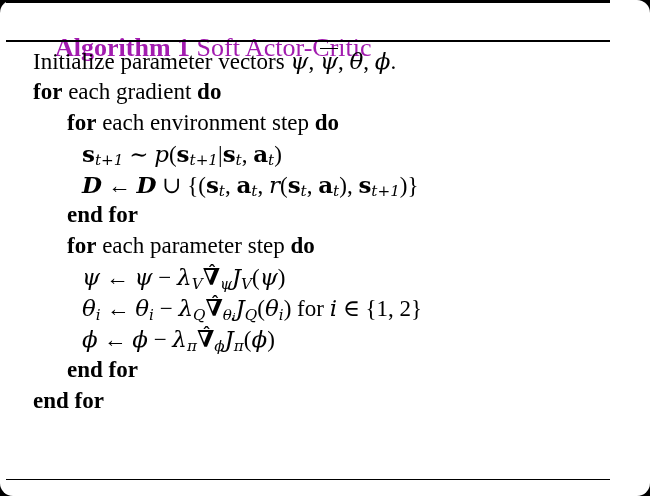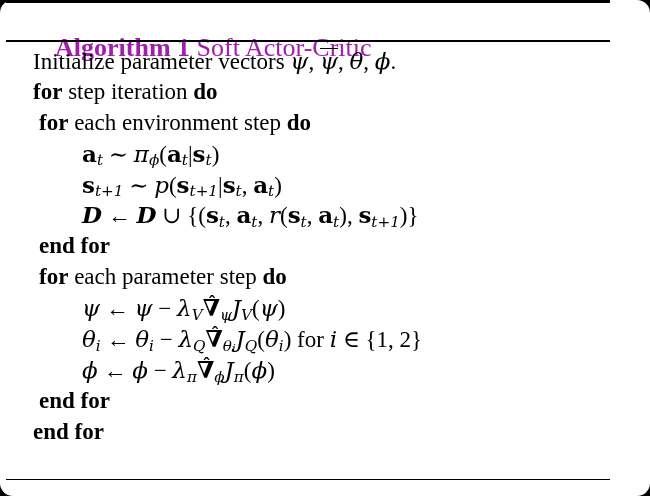--- a/index.html
+++ b/index.html
@@ -23,21 +23,21 @@
     position:absolute;left:16px;top:9px;
     font-size:26px;line-height:26px;color:#a21caf;
     white-space:pre;
   }
   .algo-body{
     position:absolute;left:0;right:0;top:46px;
     font-size:23px;color:#000;
   }
   .line{height:30.9px;line-height:30.9px;white-space:pre;}
   .ind0{padding-left:33px;}
-  .ind1{padding-left:39px;}
+  .ind1{padding-left:67px;}
   .ind2{padding-left:82px;}
   .rm{font-family:"Liberation Serif","DejaVu Serif",serif;}
   .bf{font-family:"Liberation Serif","DejaVu Serif",serif;font-weight:700;}
   .it{font-family:"DejaVu Serif","Liberation Serif",serif;font-style:italic;}
   .cal{font-family:"DejaVu Serif","Liberation Serif",serif;font-style:italic;font-weight:700;}
   .mb{font-family:"DejaVu Serif","Liberation Serif",serif;font-weight:700;}
   .sub{font-size:0.66em;position:relative;top:0.24em;}
   .subsub{font-size:0.5em;position:relative;top:0.45em;}
   .bar{display:inline-block;line-height:1.02;border-top:1.5px solid #000;padding-top:0.04em;}
   .hatwrap{position:relative;display:inline-block;}
@@ -52,23 +52,22 @@
 
 <div class="stage">
   <div class="paper">
     <div class="rule rule-top"></div>
     <div class="header">
       <span class="bf">Algorithm 1</span><span class="rm"> Soft Actor-Critic</span>
     </div>
     <div class="rule rule-mid"></div>
     <div class="algo-body">
         <div class="line ind0"><span class="rm">Initialize parameter vectors </span><span class="it">ψ</span><span class="rm">, </span><span class="it bar">ψ</span><span class="rm">, </span><span class="it">θ</span><span class="rm">, </span><span class="it">ϕ</span><span class="rm">.</span></div>
-        <div class="line ind0"><span class="bf">for</span><span class="rm"> step iteration </span><span class="bf">do</span></div>
+        <div class="line ind0"><span class="bf">for</span><span class="rm"> each gradient </span><span class="bf">do</span></div>
         <div class="line ind1"><span class="bf">for</span><span class="rm"> each environment step </span><span class="bf">do</span></div>
-        <div class="line ind2"><span class="mb">a</span><span class="it sub">t</span><span class="rm"> ∼ </span><span class="it">π</span><span class="it sub">ϕ</span><span class="rm">(</span><span class="mb">a</span><span class="it sub">t</span><span class="rm">|</span><span class="mb">s</span><span class="it sub">t</span><span class="rm">)</span></div>
         <div class="line ind2"><span class="mb">s</span><span class="it sub">t+1</span><span class="rm"> ∼ </span><span class="it">p</span><span class="rm">(</span><span class="mb">s</span><span class="it sub">t+1</span><span class="rm">|</span><span class="mb">s</span><span class="it sub">t</span><span class="rm">, </span><span class="mb">a</span><span class="it sub">t</span><span class="rm">)</span></div>
         <div class="line ind2"><span class="cal">D</span><span class="rm"> ← </span><span class="cal">D</span><span class="rm"> ∪ {(</span><span class="mb">s</span><span class="it sub">t</span><span class="rm">, </span><span class="mb">a</span><span class="it sub">t</span><span class="rm">, </span><span class="it">r</span><span class="rm">(</span><span class="mb">s</span><span class="it sub">t</span><span class="rm">, </span><span class="mb">a</span><span class="it sub">t</span><span class="rm">), </span><span class="mb">s</span><span class="it sub">t+1</span><span class="rm">)}</span></div>
         <div class="line ind1"><span class="bf">end for</span></div>
         <div class="line ind1"><span class="bf">for</span><span class="rm"> each parameter step </span><span class="bf">do</span></div>
         <div class="line ind2"><span class="it">ψ</span><span class="rm"> ← </span><span class="it">ψ</span><span class="rm"> − </span><span class="it">λ</span><span class="it sub">V</span><span class="hatwrap"><span class="hatmark">ˆ</span><span class="mb">∇</span></span><span class="it sub">ψ</span><span class="it">J</span><span class="it sub">V</span><span class="rm">(</span><span class="it">ψ</span><span class="rm">)</span></div>
         <div class="line ind2"><span class="it">θ</span><span class="it sub">i</span><span class="rm"> ← </span><span class="it">θ</span><span class="it sub">i</span><span class="rm"> − </span><span class="it">λ</span><span class="it sub">Q</span><span class="hatwrap"><span class="hatmark">ˆ</span><span class="mb">∇</span></span><span class="it sub">θ</span><span class="it subsub">i</span><span class="it">J</span><span class="it sub">Q</span><span class="rm">(</span><span class="it">θ</span><span class="it sub">i</span><span class="rm">) for </span><span class="it">i</span><span class="rm"> ∈ {1, 2}</span></div>
         <div class="line ind2"><span class="it">ϕ</span><span class="rm"> ← </span><span class="it">ϕ</span><span class="rm"> − </span><span class="it">λ</span><span class="it sub">π</span><span class="hatwrap"><span class="hatmark">ˆ</span><span class="mb">∇</span></span><span class="it sub">ϕ</span><span class="it">J</span><span class="it sub">π</span><span class="rm">(</span><span class="it">ϕ</span><span class="rm">)</span></div>
         <div class="line ind1"><span class="bf">end for</span></div>
         <div class="line ind0"><span class="bf">end for</span></div>
       </div>

